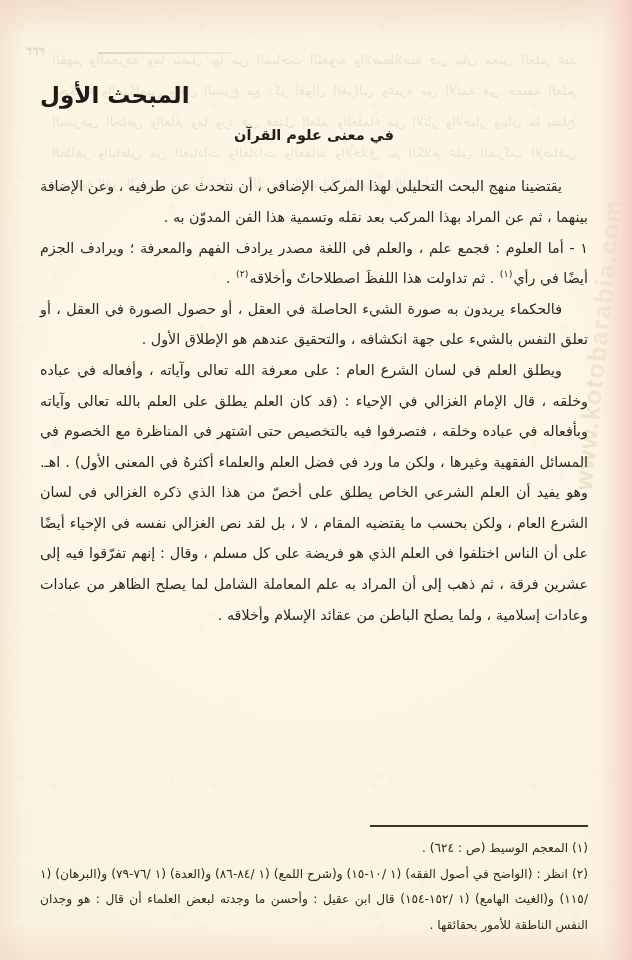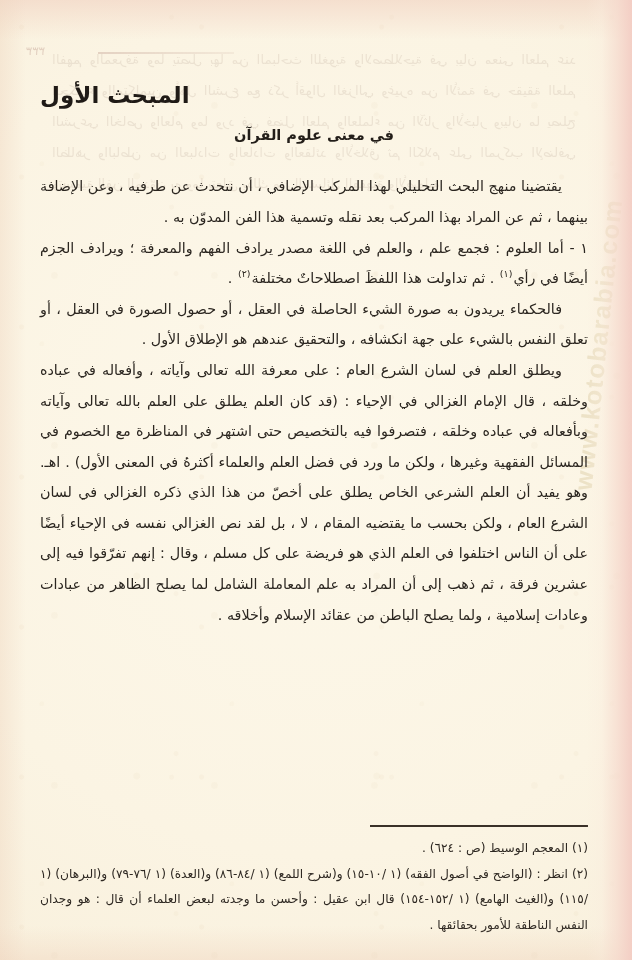--- a/index.html
+++ b/index.html
@@ -224,21 +224,21 @@
 
   <div class="content">
 
     <h1 class="title">المبحث الأول</h1>
     <h2 class="subtitle">في معنى علوم القرآن</h2>
 
     <div class="body">
 
       <p>يقتضينا منهج البحث التحليلي لهذا المركب الإضافي ، أن نتحدث عن طرفيه ، وعن الإضافة بينهما ، ثم عن المراد بهذا المركب بعد نقله وتسمية هذا الفن المدوّن به .</p>
 
-      <p class="noindent"><span>١ - أما العلوم : فجمع علم ، والعلم في اللغة مصدر يرادف الفهم والمعرفة ؛ ويرادف الجزم أيضًا في رأي</span><span class="fn-ref">(١)</span><span> . ثم تداولت هذا اللفظَ اصطلاحاتٌ مختلفة</span><span class="fn-ref">(٢)</span><span> .</span></p>
+      <p class="noindent"><span>١ - أما العلوم : فجمع علم ، والعلم في اللغة مصدر يرادف الفهم والمعرفة ؛ ويرادف الجزم أيضًا في رأي</span><span class="fn-ref">(١)</span><span> . ثم تداولت هذا اللفظَ اصطلاحاتٌ وأخلاقه</span><span class="fn-ref">(٢)</span><span> .</span></p>
 
       <p>فالحكماء يريدون به صورة الشيء الحاصلة في العقل ، أو حصول الصورة في العقل ، أو تعلق النفس بالشيء على جهة انكشافه ، والتحقيق عندهم هو الإطلاق الأول .</p>
 
 
       <p>ويطلق العلم في لسان الشرع العام : على معرفة الله تعالى وآياته ، وأفعاله في عباده وخلقه ، قال الإمام الغزالي في الإحياء : (قد كان العلم يطلق على العلم بالله تعالى وآياته وبأفعاله في عباده وخلقه ، فتصرفوا فيه بالتخصيص حتى اشتهر في المناظرة مع الخصوم في المسائل الفقهية وغيرها ، ولكن ما ورد في فضل العلم والعلماء أكثرهُ في المعنى الأول) . اهـ. وهو يفيد أن العلم الشرعي الخاص يطلق على أخصّ من هذا الذي ذكره الغزالي في لسان الشرع العام ، ولكن بحسب ما يقتضيه المقام ، لا ، بل لقد نص الغزالي نفسه في الإحياء أيضًا على أن الناس اختلفوا في العلم الذي هو فريضة على كل مسلم ، وقال : إنهم تفرّقوا فيه إلى عشرين فرقة ، ثم ذهب إلى أن المراد به علم المعاملة الشامل لما يصلح الظاهر من عبادات وعادات إسلامية ، ولما يصلح الباطن من عقائد الإسلام وأخلاقه .</p>
 
     </div>
   </div>
 
   <div class="footnotes">

